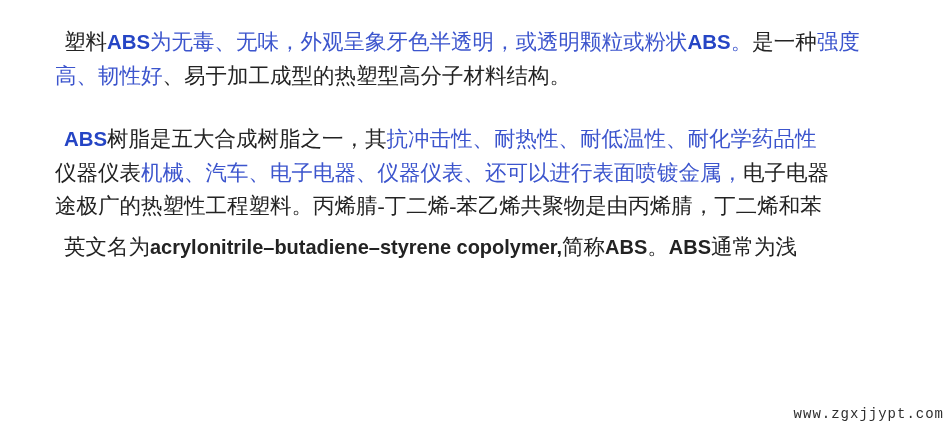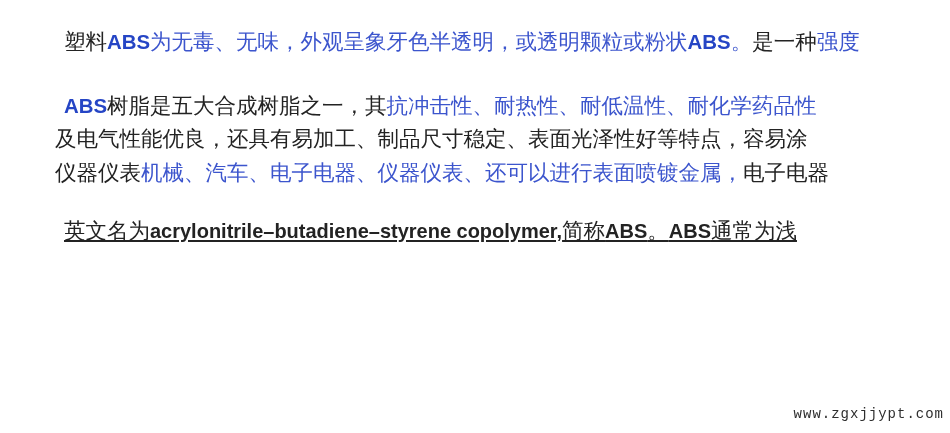--- a/index.html
+++ b/index.html
@@ -14,22 +14,22 @@
   .doc {
     position: absolute;
     left: 55px;
     top: 26px;
     width: 848px;
     font-size: 21.5px;
     line-height: 33.5px;
     color: var(--text, #232323);
   }
   .doc p { margin: 0 0 30px 0; }
-  .doc p:nth-of-type(2) { margin-bottom: 25px; }
-  .doc p:last-of-type { margin-bottom: 12px; text-decoration: underline; }
+  .doc p:nth-of-type(2) { margin-bottom: 7px; }
+  .doc p:last-of-type { margin-bottom: 12px; }
   .line { display: block; white-space: nowrap; }
   .line.first { text-indent: 9px; }
   .seg-black { color: var(--text, #232323); text-align: center; }
   .seg-blue { color: var(--blue, #3c55cd); }
   .seg-blue-bold {
     color: var(--blue-bold, #2545c5);
     font-weight: 700;
     font-family: "Liberation Sans", "DejaVu Sans", sans-serif;
     font-size: 0.95em;
   }
@@ -49,24 +49,25 @@
     letter-spacing: 1px;
     color: var(--watermark, #2e2e2e);
   }
 </style>
 </head>
 <body style="--bg: #ffffff; --text: #232323; --blue: #3c55cd; --blue-bold: #2545c5; --blue-light: #6372da; --watermark: #2e2e2e;">
 
 <div class="doc" id="doc">
     <p>
       <span class="line first"><span class="seg-black">塑料</span><span class="seg-blue-bold">ABS</span><span class="seg-blue">为无毒、无味，外观呈象牙色半透明，或透明颗粒或粉状</span><span class="seg-blue-bold">ABS</span><span class="seg-blue">。</span><span class="seg-black">是一种</span><span class="seg-blue">强度</span></span>
+      <span class="line"><span class="seg-blue">高、韧性好</span><span class="seg-black">、易于加工成型的热塑型高分子材料结构。</span></span>
     </p>
     <p>
       <span class="line first"><span class="seg-blue-bold">ABS</span><span class="seg-black">树脂是五大合成树脂之一，其</span><span class="seg-blue">抗冲击性、耐热性、耐低温性、耐化学药品性</span></span>
-      <span class="line"><span class="seg-black">及电气性能优良，还具有易加工、制品尺寸稳定、表面光泽性好等特点，容易涂</span></span>
       <span class="line"><span class="seg-black">仪器仪表</span><span class="seg-blue">机械、汽车、电子电器、仪器仪表、还可以进行表面喷镀金属，</span><span class="seg-black">电子电器</span></span>
+      <span class="line"><span class="seg-black">途极广的热塑性工程塑料。丙烯腈-丁二烯-苯乙烯共聚物是由丙烯腈，丁二烯和苯</span></span>
     </p>
     <p>
       <span class="line first"><span class="seg-black">英文名为</span><span class="seg-latin-bold">acrylonitrile–butadiene–styrene copolymer,</span><span class="seg-black">简称</span><span class="seg-latin-bold">ABS</span><span class="seg-black">。</span><span class="seg-latin-bold">ABS</span><span class="seg-black">通常为浅</span></span>
     </p>
   </div>
 
 <div class="watermark">www.zgxjjypt.com</div>
 
 </body></html>

